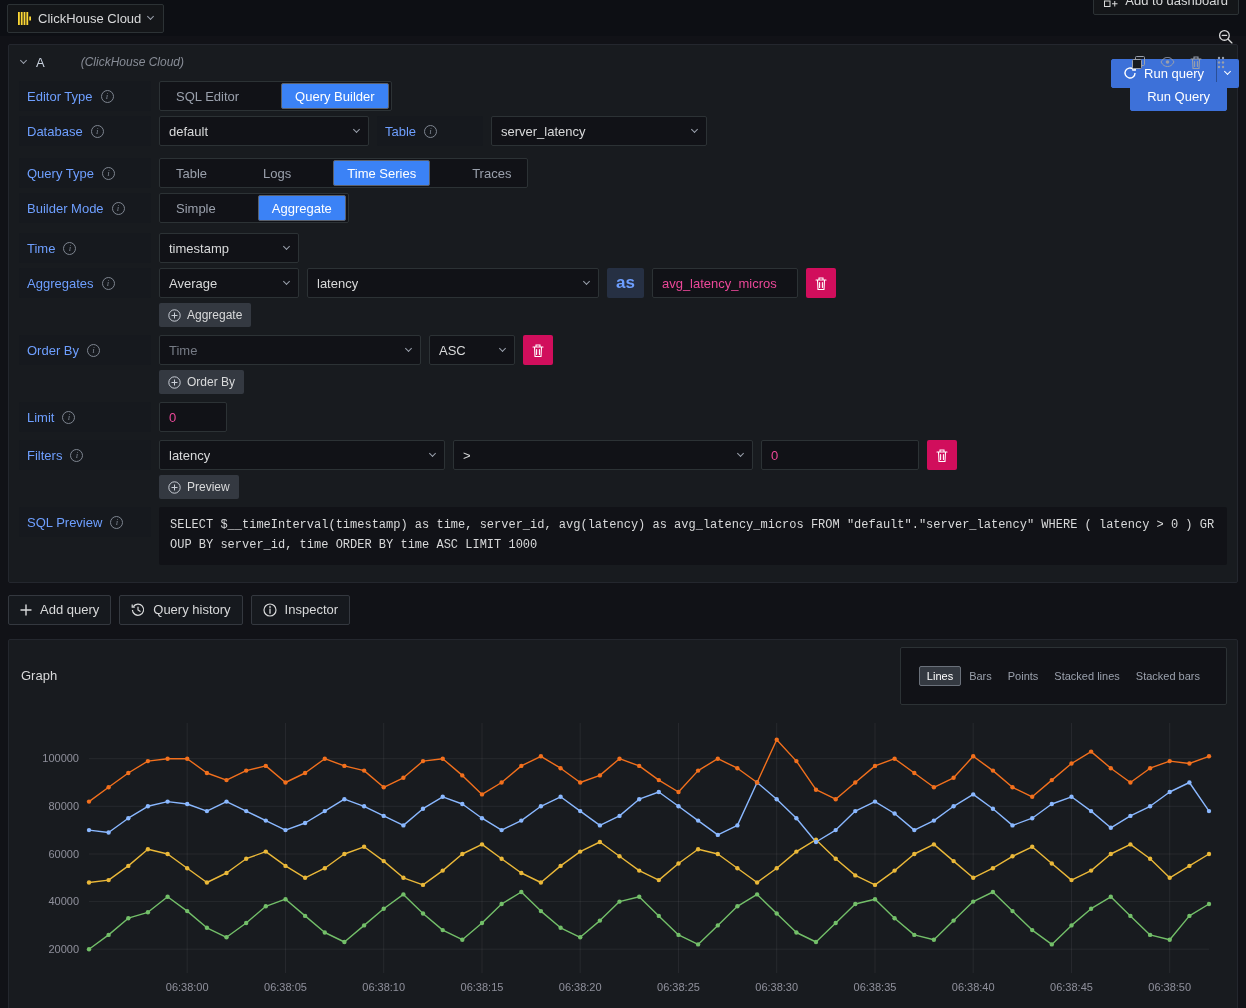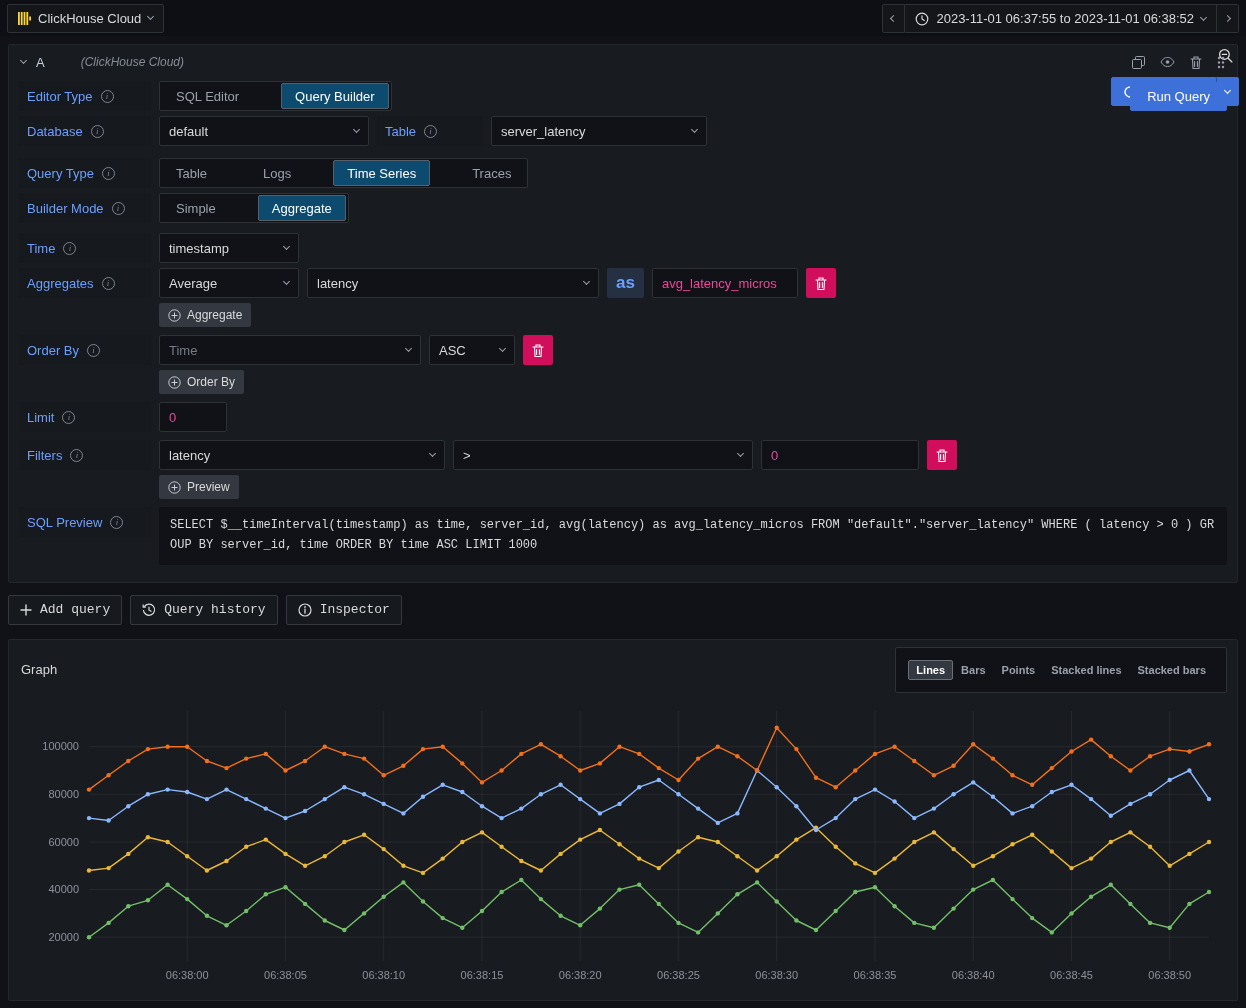--- a/index.html
+++ b/index.html
@@ -62,47 +62,47 @@
   .select.grow { flex:1; }
   .select .val { white-space:nowrap; overflow:hidden; }
   .select .val.dim { color:#767b85; }
 
   .tinput { background:#111217; border:1px solid #2c3235; border-radius:2px; height:30px; padding:0 9px;
     font-size:13px; color:#ec4899; font-family:inherit; }
 
   .seg-group { display:flex; align-items:center; background:#111217; border:1px solid #2c3235; border-radius:2px; height:30px;gap:24px; }
   .seg { padding:0 13px; height:26px; display:flex; align-items:center; font-size:13px; color:#9aa0ac;
     border-radius:2px; margin:0 2px; border:1px solid transparent; cursor:pointer; }
-  .seg.active { background:#0c4a6e; color:#fff; border-color:#5a606a; }
+  .seg.active { background:#3b82f6; color:#fff; border-color:#5a606a; }
 
   .as-badge { height:30px; padding:0 9px; background:rgba(110,159,255,0.16); color:#6e9fff; border-radius:2px;
     display:flex; align-items:center; font-size:17px; font-weight:700; }
 
   .btn-danger { width:30px; height:30px; min-width:30px; background:#d10e5c; border:none; border-radius:2px;
     display:flex; align-items:center; justify-content:center; cursor:pointer; }
 
   .btn-add { display:inline-flex; align-items:center; gap:6px; height:24px; padding:0 9px;
     background:#343941; border:none; border-radius:2px; color:#d8d9da; font-size:12px; font-weight:500; cursor:pointer; }
 
   .tag { display:inline-flex; align-items:center; gap:7px; height:22px; padding:0 8px; margin-left:-3px;
     background:#3a3f48; border-radius:2px; color:#e6e8eb; font-size:12px; cursor:pointer; }
   .tag-x { color:#c4c9d1; cursor:pointer; }
   .tag-x::before { content:"\00d7"; font-size:12px; }
 
   .sql-box { flex:1; background:#111217; border-radius:2px; padding:9px 11px; min-height:48px;
     font-family:"Liberation Mono","DejaVu Sans Mono",monospace; font-size:12px; line-height:1.65; color:#d8d9da; word-break:break-all; }
 
   .footer-row { display:flex; gap:8px; margin:12px 8px 14px; }
   .footer-btn { display:inline-flex; align-items:center; gap:8px; height:30px; padding:0 11px;
-    background:#16191e; border:1px solid #34383f; border-radius:2px; color:#d8d9da; font-size:13px; font-weight:500; cursor:pointer;font-family:Liberation Mono, monospace; }
+    background:#16191e; border:1px solid #34383f; border-radius:2px; color:#d8d9da; font-size:13px; font-weight:500; cursor:pointer; }
 
   
   .g-header { display:flex; align-items:center; padding:7px 10px 2px 12px; }
   .g-title { font-size:13px; font-weight:500; color:#d8d9da; }
-  .modes { margin-left:auto; display:flex; align-items:center; background:#111217; border:1px solid #2c3235; border-radius:2px; padding:12px;font-weight:bold; }
+  .modes { margin-left:auto; display:flex; align-items:center; background:#111217; border:1px solid #2c3235; border-radius:2px; padding:18px; }
   .mode { font-size:11px; color:#9aa0ac; padding:3px 7px; border-radius:2px; border:1px solid transparent; cursor:pointer; white-space:nowrap; }
   .mode.active { background:#343941; color:#fff; border-color:#6a707a; }
 
   .chart-wrap { padding:2px 6px 0 6px; }
 </style>
 </head>
 <body>
 
 <div class="app">
 
@@ -137,38 +137,20 @@
           <svg width="14" height="14" viewBox="0 0 14 14">
               <rect x="0.5" y="0.5" width="5.5" height="5.5" fill="none" stroke="#d8d9da"></rect>
               <rect x="8" y="0.5" width="5.5" height="5.5" fill="none" stroke="#d8d9da"></rect>
               <rect x="0.5" y="8" width="5.5" height="5.5" fill="none" stroke="#d8d9da"></rect>
               <path d="M10.75 8v5.5M8 10.75h5.5" stroke="#d8d9da" fill="none"></path>
             </svg>
         </span>
         <span>Add to dashboard</span>
       </button>
 
-      <div class="btn-group">
-        <button class="btn tb narrow">
-            <i class="chev left"></i>
-          </button>
-        <button class="btn tb">
-          <span style="display:flex">
-            <svg width="14" height="14" viewBox="0 0 14 14">
-                <circle cx="7" cy="7" r="5.8" fill="none" stroke="#d8d9da" stroke-width="1.2"></circle>
-                <path d="M7 3.8V7l2.3 1.4" fill="none" stroke="#d8d9da" stroke-width="1.2" stroke-linecap="round"></path>
-              </svg>
-          </span>
-          <span>2023-11-01 06:37:55 to 2023-11-01 06:38:52</span>
-          <i class="chev down"></i>
-        </button>
-        <button class="btn tb narrow">
-            <i class="chev right"></i>
-          </button>
-      </div>
 
       <button class="icon-btn">
         <span style="display:flex">
           <svg width="15" height="15" viewBox="0 0 14 14">
               <circle cx="6" cy="6" r="4.5" fill="none" stroke="#d8d9da" stroke-width="1.2"></circle>
               <path d="M4 6h4M9.5 9.5L13 13" stroke="#d8d9da" stroke-width="1.2" stroke-linecap="round" fill="none"></path>
             </svg>
         </span>
       </button>
 

